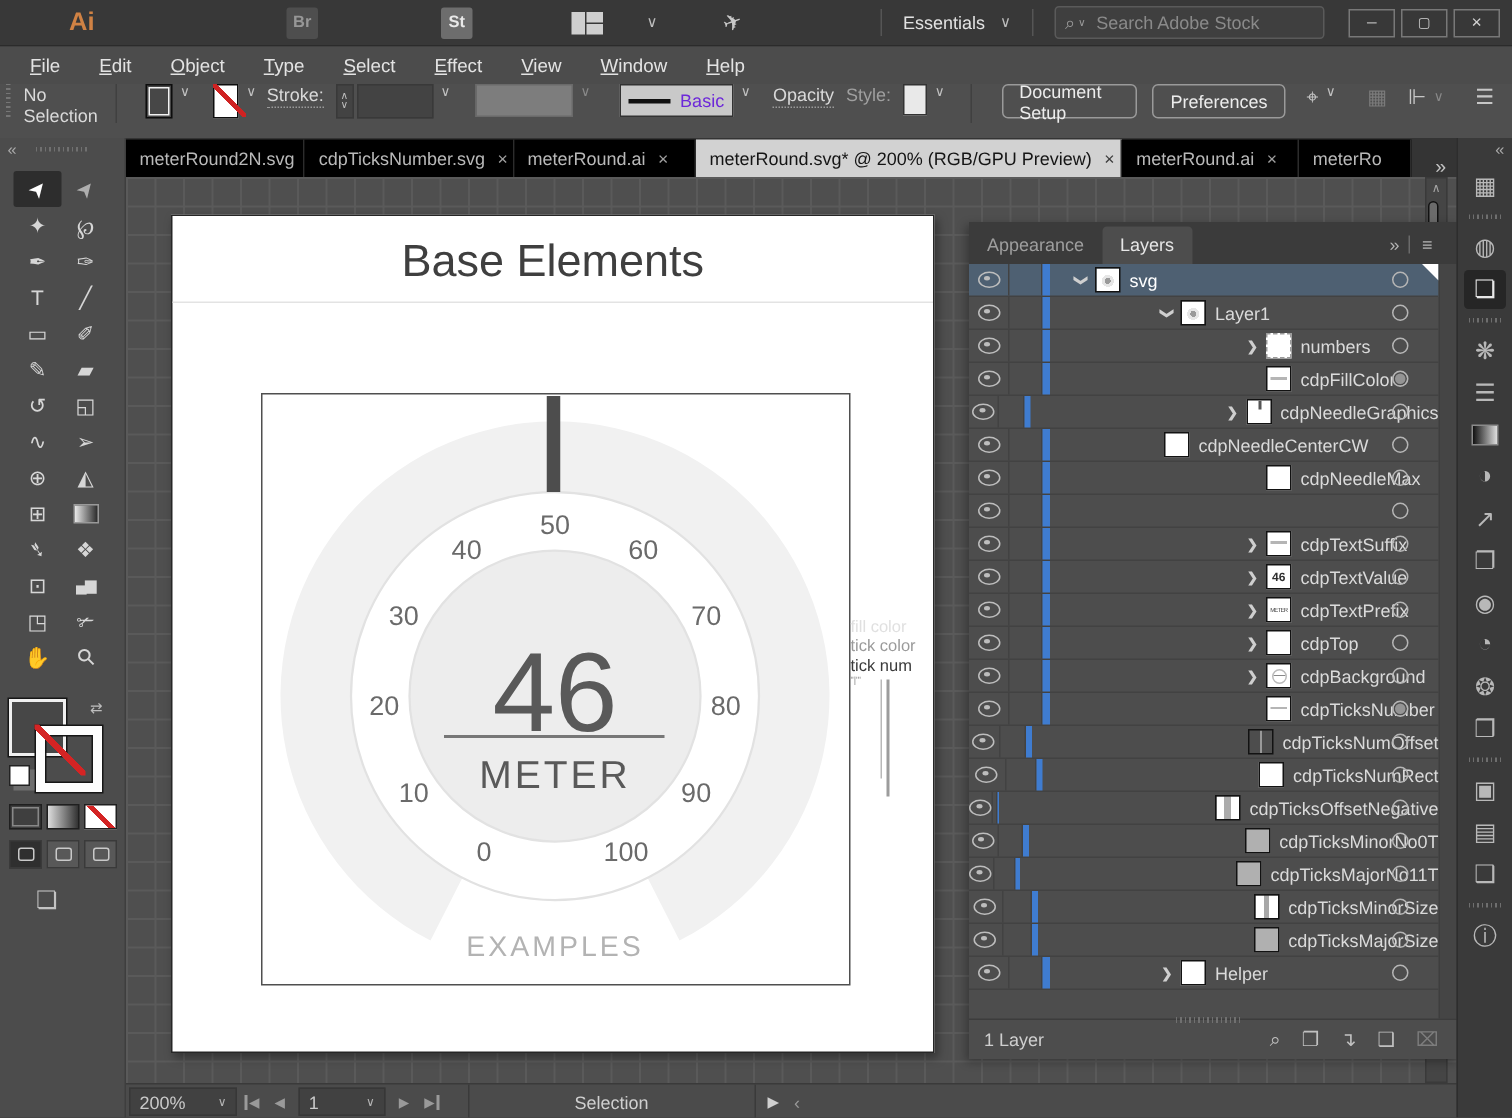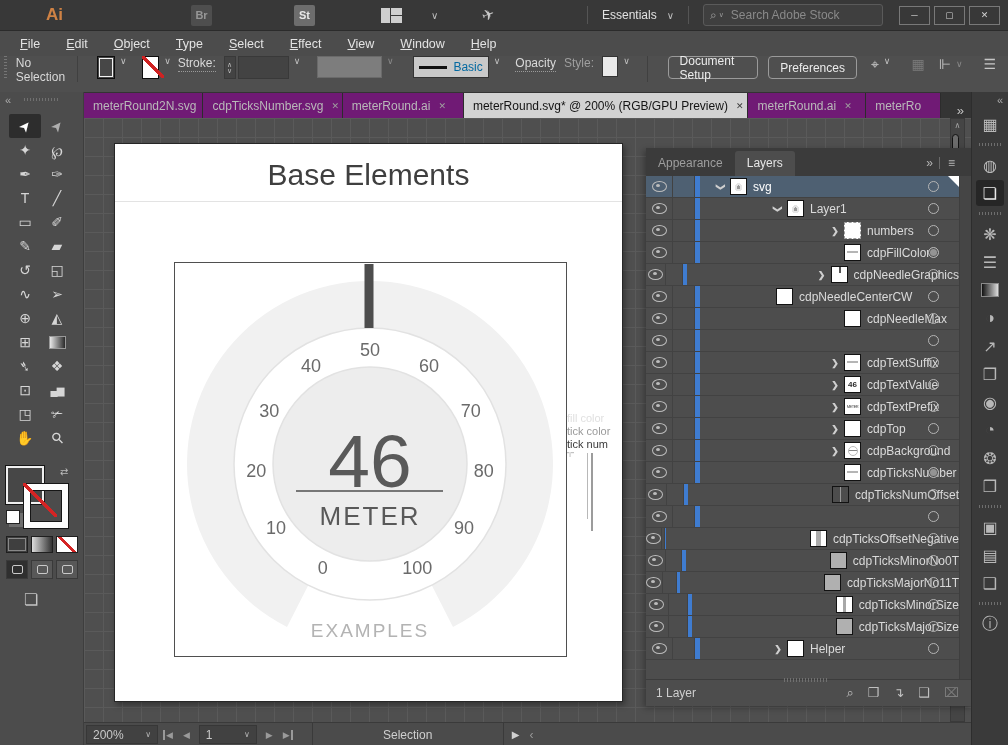--- a/index.html
+++ b/index.html
@@ -53,21 +53,21 @@
   .swatch-fill{width:21px;height:21px;background:#474747;border:1px solid #0d0d0d;outline:1px solid #f2f2f2;outline-offset:-3px;margin-left:10px;}
   .swatch-stroke{width:21px;height:21px;background:#fff;border:1px solid #0d0d0d;position:relative;margin-left:8px;}
   .swatch-stroke::after{content:'';position:absolute;left:-1px;top:-1px;width:22px;height:22px;
     background:linear-gradient(45deg,transparent 44%,#cf2222 44%,#cf2222 56%,transparent 56%);}
   .dd-chev{color:#c2c2c2;font-size:9px;margin:0 7px 0 5px;}
   .stepper{width:13px;height:21px;background:#434343;border:1px solid #393939;display:flex;flex-direction:column;
     align-items:center;justify-content:center;color:#bdbdbd;font-size:7px;line-height:6px;margin-left:8px;}
   .dd-box{height:21px;background:#434343;border:1px solid #393939;display:flex;align-items:center;}
   .brush-box{width:84px;height:20px;background:#7d7d7d;border:1px solid #6a6a6a;margin-left:10px;}
   .profile-box{width:86px;height:20px;background:#c9c9c9;border:1px solid #333;display:flex;align-items:center;
-    padding:0 5px;color:#0369a1;margin-left:12px;}
+    padding:0 5px;color:#6d28d9;margin-left:12px;}
   .profile-line{flex:1;height:3px;background:#111;margin-right:6px;}
   .style-swatch{width:19px;height:19px;background:#e9e9e9;border:1px solid #333;margin-left:8px;}
   .cb-btn{height:21px;border:1px solid #9a9a9a;border-radius:4px;color:#ececec;display:flex;align-items:center;
     padding:0 11px;margin-left:10px;font-size:12px;}
   .cb-icon{color:#c6c6c6;font-size:14px;margin-left:14px;}
   .cb-icon.dim{color:#7b7b7b;}
   .cb-right{margin-left:auto;display:flex;align-items:center;margin-right:12px;}
 
   
   .dock-left{position:absolute;left:0;top:92px;width:83px;height:653px;background:#4c4c4c;border-right:1px solid #3e3e3e;}
@@ -101,21 +101,21 @@
   .cgn.c3::after{content:'';position:absolute;inset:0;background:linear-gradient(45deg,transparent 43%,#d42424 43%,#d42424 57%,transparent 57%);}
   .modes-row{position:absolute;left:6px;top:468px;display:flex;gap:3px;}
   .mode{width:20px;height:17px;border:1px solid #3a3a3a;background:#585858;display:flex;align-items:center;justify-content:center;}
   .mode.on{background:#2f2f2f;}
   .mode i{width:9px;height:7px;border:1px solid #c9c9c9;border-radius:2px;}
   .screen-mode{position:absolute;left:24px;top:498px;color:#c3c3c3;font-size:16px;}
 
   
   .center{position:absolute;left:84px;top:92px;width:888px;height:653px;}
   .tabbar{position:absolute;left:0;top:0;width:100%;height:26px;background:#343434;display:flex;align-items:flex-end;}
-  .tab{height:25px;display:flex;align-items:center;padding:0 9px;background:#701a75;border-right:1px solid #2c2c2c;
+  .tab{height:25px;display:flex;align-items:center;padding:0 9px;background:#000000;border-right:1px solid #2c2c2c;
     color:#b9b9b9;white-space:nowrap;overflow:hidden;}
   .tab .x{margin-left:8px;font-size:9px;color:#9f9f9f;}
   .tab.active{background:#d2d2d2;color:#141414;}
   .tab.active .x{color:#3c3c3c;}
   .tab-overflow{margin-left:6px;color:#c3c3c3;font-size:13px;letter-spacing:-2px;padding:0 10px;}
 
   .canvas{position:absolute;left:0;top:26px;width:100%;height:604px;background-color:#4f4f4f;overflow:hidden;
     background-image:linear-gradient(to right,#5a5a5a 1px,transparent 1px),linear-gradient(to bottom,#5a5a5a 1px,transparent 1px);
     background-size:19px 19px;}
   .vscroll{position:absolute;right:7px;top:0;bottom:0;width:13px;background:#454545;border:1px solid #3a3a3a;
@@ -695,20 +695,25 @@
                 <span class="lname" data-name="layer-name">cdpTicksNumOffset</span>
               </span>
               <span class="target" data-name="target-circle"></span>
             </div>
             <div class="lrow" data-name="layer-row">
               <span class="cell-eye" data-name="visibility-toggle">
                 <span class="eye" data-name="eye-icon"></span>
               </span>
               <span class="cell-lock" data-name="lock-toggle"></span>
               <span class="lbar" data-name="layer-color-bar"></span>
+              <span class="lcontent" data-name="layer-row-content" style="padding-left: 128px;">
+                <span class="chev hidden" data-name="expand-chevron-icon">❯</span>
+                <span class="thumb t-white" data-name="layer-thumbnail"></span>
+                <span class="lname" data-name="layer-name">cdpTicksNumRect</span>
+              </span>
               <span class="target" data-name="target-circle"></span>
             </div>
             <div class="lrow" data-name="layer-row">
               <span class="cell-eye" data-name="visibility-toggle">
                 <span class="eye" data-name="eye-icon"></span>
               </span>
               <span class="cell-lock" data-name="lock-toggle"></span>
               <span class="lbar" data-name="layer-color-bar"></span>
               <span class="lcontent" data-name="layer-row-content" style="padding-left: 128px;">
                 <span class="chev hidden" data-name="expand-chevron-icon">❯</span>

